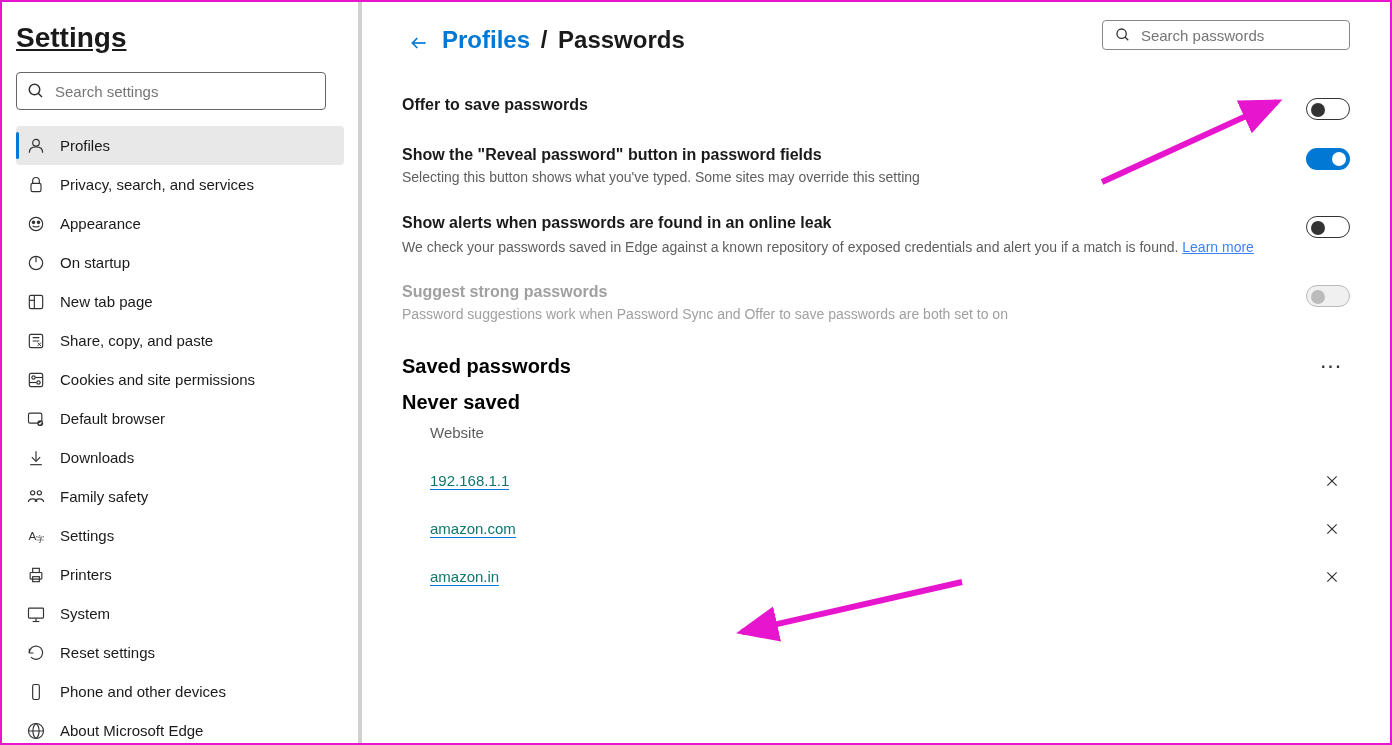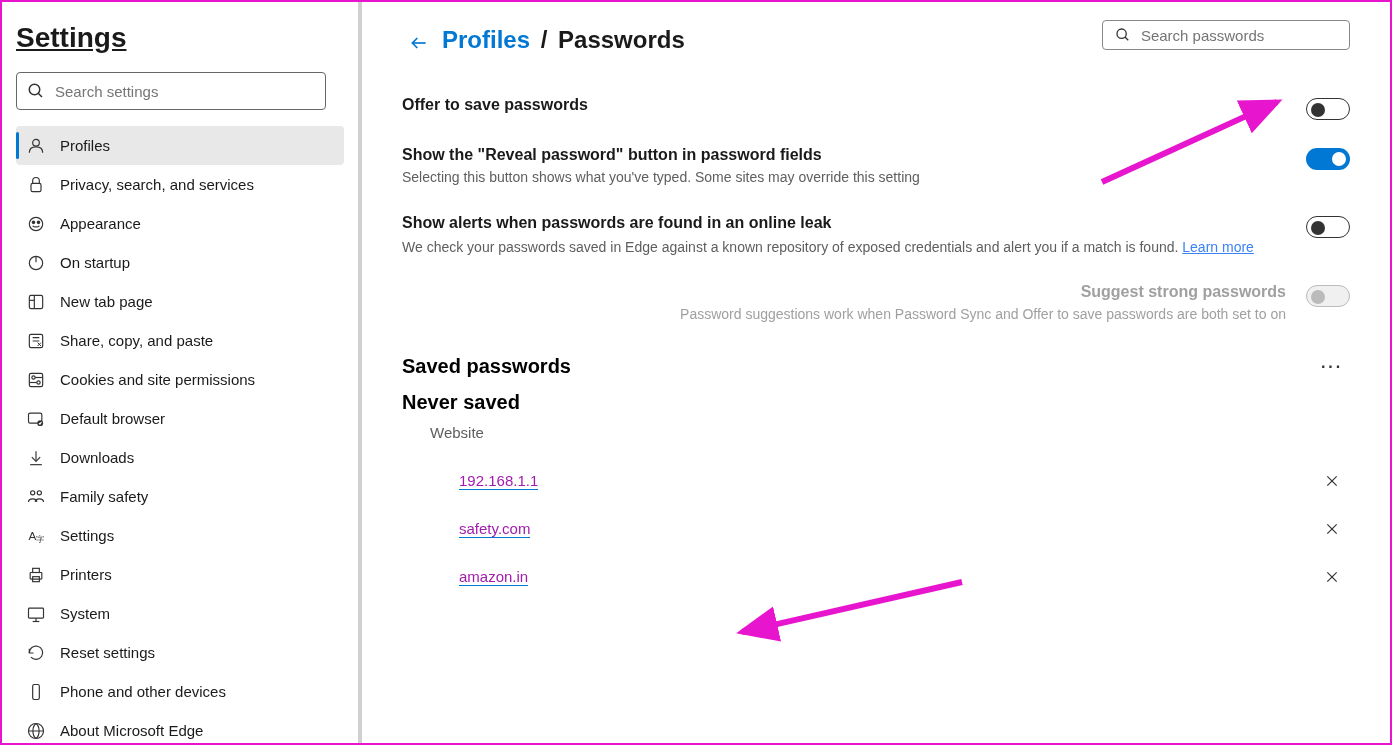--- a/index.html
+++ b/index.html
@@ -27,39 +27,39 @@
 .breadcrumb .cur { color:#1a1a1a; }
 .main-search { position:absolute; right:40px; top:18px; width:248px; height:30px; border:1px solid #888; border-radius:4px; display:flex; align-items:center; padding:0 12px; }
 .main-search input { border:none; outline:none; font-size:15px; margin-left:10px; width:100%; }
 .main-search input::placeholder { color:#757575; }
 
 .setting-row { display:flex; align-items:flex-start; padding: 8px 0 18px 0; }
 .setting-text { flex:1; margin-right: 20px; }
 .setting-title { font-size: 16px; font-weight:600; color:#1a1a1a; margin-bottom: 4px; }
 .setting-desc { font-size: 14px; color:#5e5e5e; line-height:1.4; }
 .setting-desc .lm { color:#3b82f6; text-decoration:underline; cursor:pointer; display:inline-block; margin-top:2px; }
-.disabled .setting-title, .disabled .setting-desc { color:#a0a0a0;text-align:right; }
+.disabled .setting-title, .disabled .setting-desc { color:#a0a0a0; }
 
 .toggle { width:44px; height:22px; border-radius:11px; position:relative; cursor:pointer; flex-shrink:0; margin-top:2px; }
 .toggle .knob { width:14px; height:14px; border-radius:50%; position:absolute; top:4px; }
 .toggle.off { background:#fff; border:1px solid #333; }
 .toggle.off .knob { background:#333; left:4px; }
 .toggle.on { background:#0078d4; }
 .toggle.on .knob { background:#fff; right:4px; }
 .toggle.disabled-off { background:#f0f0f0; border:1px solid #bbb; cursor:default; }
 .toggle.disabled-off .knob { background:#bbb; left:4px; }
 
 .section-head { display:flex; align-items:center; margin-top: 6px; }
 .section-head .title { font-size:20px; font-weight:600; flex:1; }
 .more-btn { width:36px; height:36px; display:flex; align-items:center; justify-content:center; cursor:pointer; font-size:16px; letter-spacing:2px; font-weight:bold; color:#333; }
 .empty-msg { font-size:15px; color:#5e5e5e; padding: 16px 0 18px 28px; }
 
 .ns-header { font-size:15px; color:#5e5e5e; padding-left:28px; margin: 10px 0 16px 0; }
 .ns-row { display:flex; align-items:center; padding: 10px 4px 10px 28px; }
-.ns-link { color:#a21caf; font-size:15px; border-bottom:1px solid #0078d4; cursor:pointer;margin-left:29px; }
+.ns-link { color:#0f766e; font-size:15px; border-bottom:1px solid #0078d4; cursor:pointer; }
 .ns-close { margin-left:auto; width:28px; height:28px; display:flex; align-items:center; justify-content:center; cursor:pointer; }
 .ns-close svg { stroke:#333; stroke-width:1.8; }
 
 .arrow { position:absolute; pointer-events:none; }
 </style>
 </head>
 <body>
 
 <div class="sidebar">
   <h1 class="settings-title">Settings</h1>
@@ -303,21 +303,21 @@
       <div class="ns-row">
         <span class="ns-link">192.168.1.1</span>
         <span class="ns-close">
           <svg width="16" height="16" viewBox="0 0 24 24" fill="none">
             <line x1="5" y1="5" x2="19" y2="19"></line>
             <line x1="19" y1="5" x2="5" y2="19"></line>
           </svg>
         </span>
       </div>
       <div class="ns-row">
-        <span class="ns-link">safety.com</span>
+        <span class="ns-link">amazon.com</span>
         <span class="ns-close">
           <svg width="16" height="16" viewBox="0 0 24 24" fill="none">
             <line x1="5" y1="5" x2="19" y2="19"></line>
             <line x1="19" y1="5" x2="5" y2="19"></line>
           </svg>
         </span>
       </div>
       <div class="ns-row">
         <span class="ns-link">amazon.in</span>
         <span class="ns-close">

